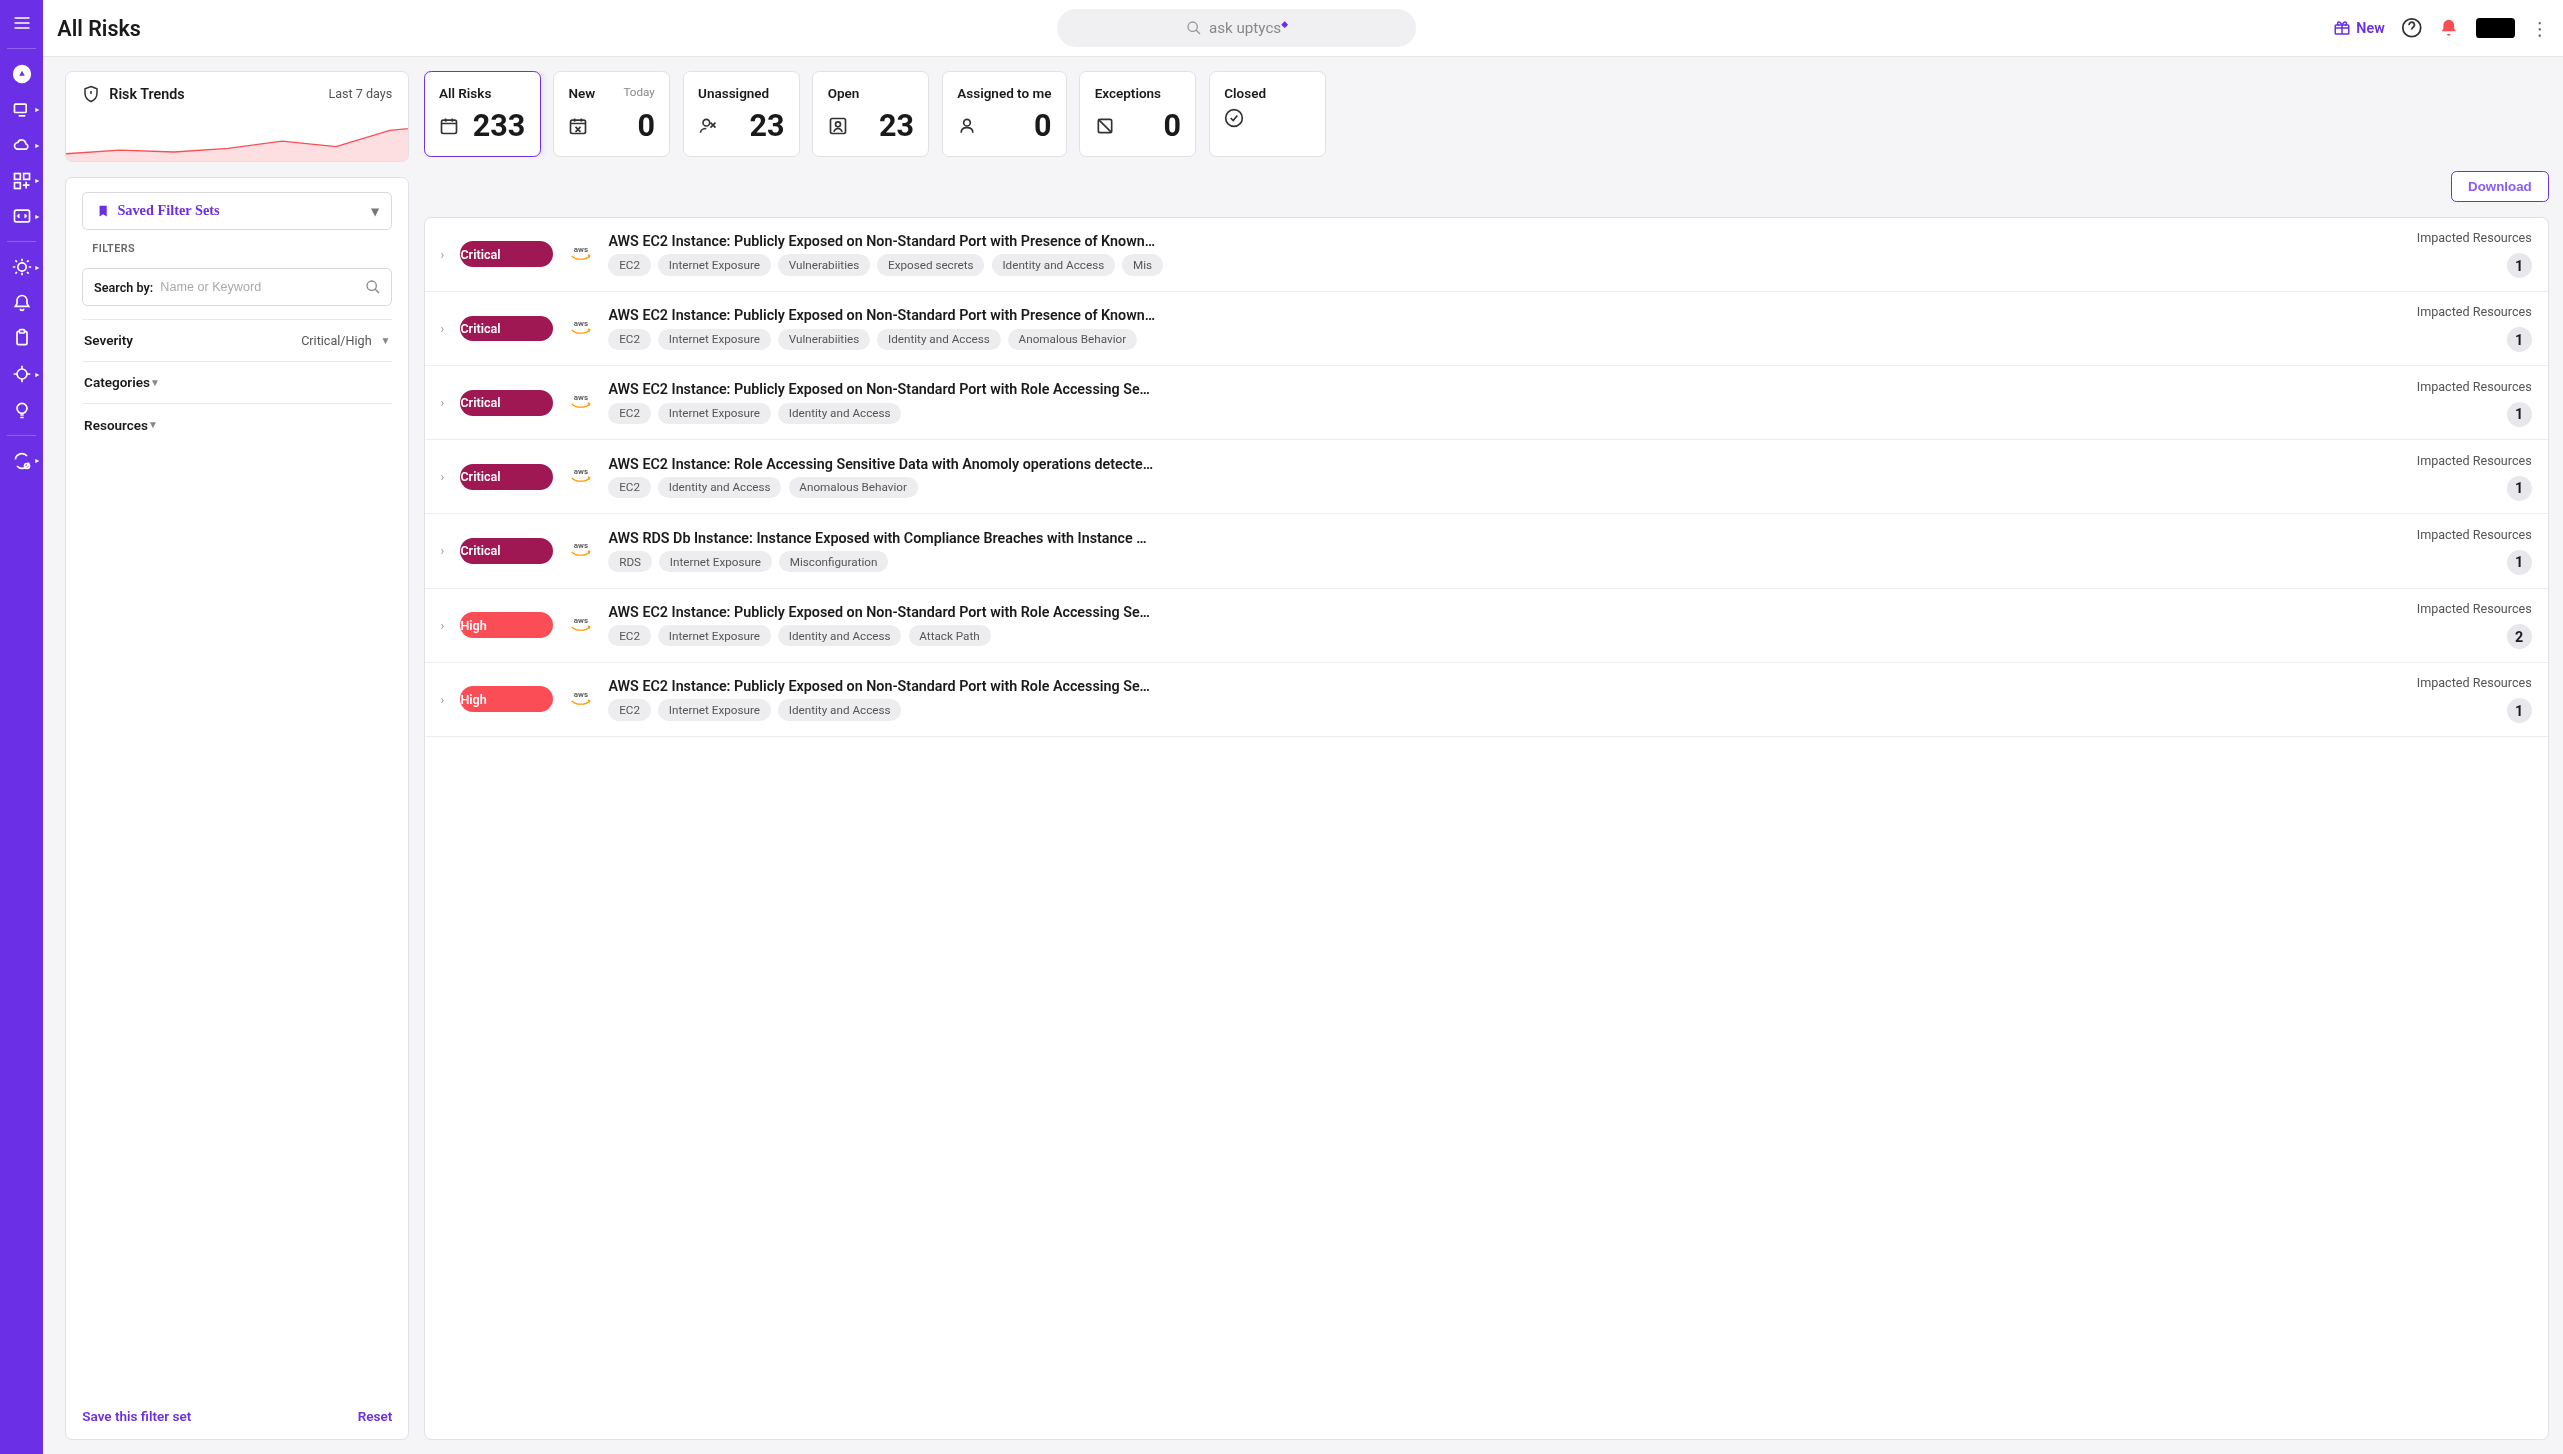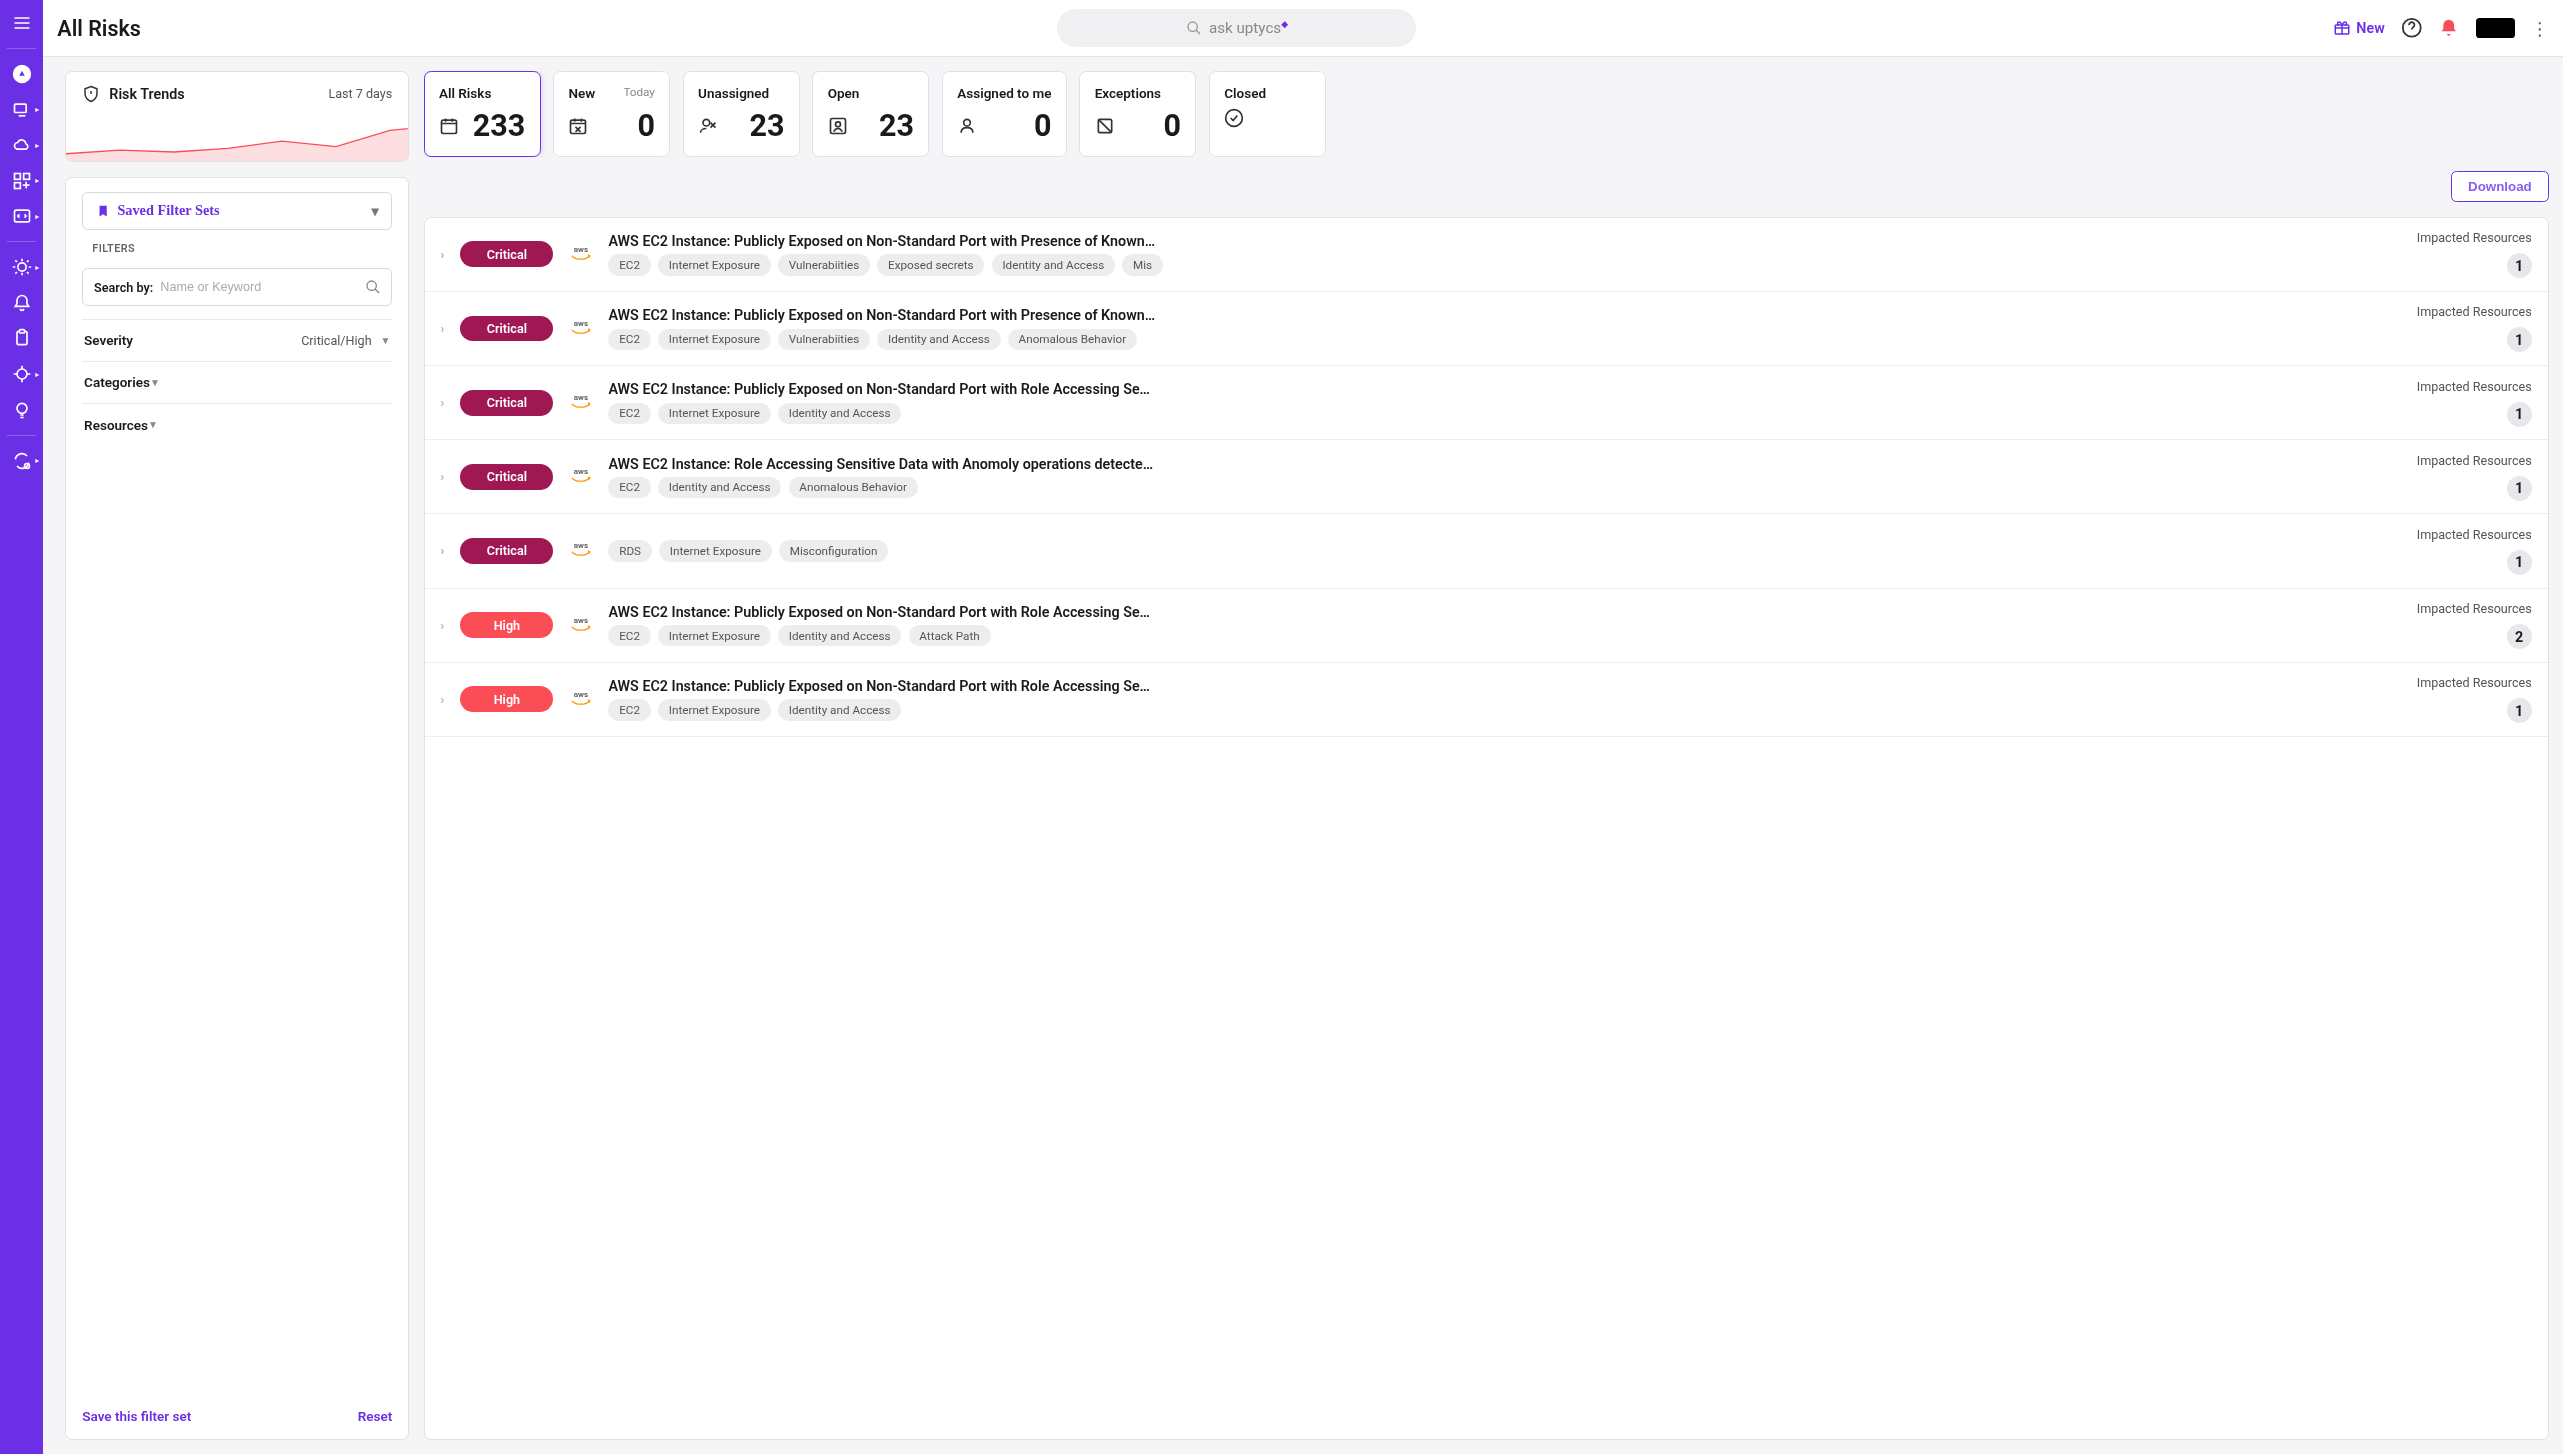--- a/index.html
+++ b/index.html
@@ -67,21 +67,21 @@
 .stat-body { display: flex; align-items: center; gap: 10.8px; }
 .stat-ico { width: 20px; height: 20px; color: #333; }
 .stat-val { font-size: 30.5px; font-weight: 700; margin-left: auto; }
 
 .dl-row { display: flex; justify-content: flex-end; }
 .dl-btn { border: 0.9px solid #6B2FE6; color: #8b5cf6; background: #fff; padding: 7.2px 16px; border-radius: 5.4px; font-weight: 600; cursor: pointer; }
 
 .risk-list { background: #fff; border: 0.9px solid #e1e1e4; border-radius: 7.2px; flex: 1; overflow-y: auto; }
 .risk-row { display: flex; align-items: center; padding: 12.6px 16px; border-bottom: 0.9px solid #eee; gap: 16px; }
 .expand { color: #999; cursor: pointer; font-size: 12.6px; }
-.sev-pill { width: 93px; text-align: center; padding: 5.4px 0; border-radius: 14.3px; color: #fff; font-weight: 600; font-size: 12.6px; }
+.sev-pill { width: 93px; text-align: left; padding: 5.4px 0; border-radius: 14.3px; color: #fff; font-weight: 600; font-size: 12.6px; }
 .sev-critical { background: #9F1853; }
 .sev-high { background: #FA4D56; }
 .provider { width: 23px; display: flex; flex-direction: column; align-items: center; font-size: 8px; color: #555; font-weight: 600; line-height: 1; }
 .provider svg { width: 21.5px; height: 9px; }
 .risk-main { flex: 1; min-width: 0; display: flex; flex-direction: column; gap: 5.4px; }
 .risk-title { font-weight: 600; font-size: 14.3px; white-space: nowrap; overflow: hidden; text-overflow: ellipsis; }
 .tag-row { display: flex; gap: 7.2px; flex-wrap: nowrap; overflow: hidden; }
 .tag { background: #ededf0; color: #555; padding: 3.6px 10.8px; border-radius: 12.6px; font-size: 11.7px; white-space: nowrap; }
 .impact { text-align: right; display: flex; flex-direction: column; align-items: flex-end; gap: 8px; }
 .impact-lbl { font-size: 12.6px; color: #555; white-space: nowrap; }
@@ -468,20 +468,21 @@
               <span class="expand">›</span>
               <span class="sev-pill sev-critical">Critical</span>
               <div class="provider">
                 <span>aws</span>
                 <svg viewBox="0 0 24 10">
                   <path d="M2 2c4 5 16 5 20 0" fill="none" stroke="#FF9900" stroke-width="1.5"></path>
                   <path d="M20 1l2 1-1 2" fill="none" stroke="#FF9900" stroke-width="1.5"></path>
                 </svg>
               </div>
               <div class="risk-main">
+                <div class="risk-title">AWS RDS Db Instance: Instance Exposed with Compliance Breaches with Instance …</div>
                 <div class="tag-row">
                   <span class="tag">RDS</span>
                   <span class="tag">Internet Exposure</span>
                   <span class="tag">Misconfiguration</span>
                 </div>
               </div>
               <div class="impact">
                 <span class="impact-lbl">Impacted Resources</span>
                 <span class="impact-cnt">1</span>
               </div>

